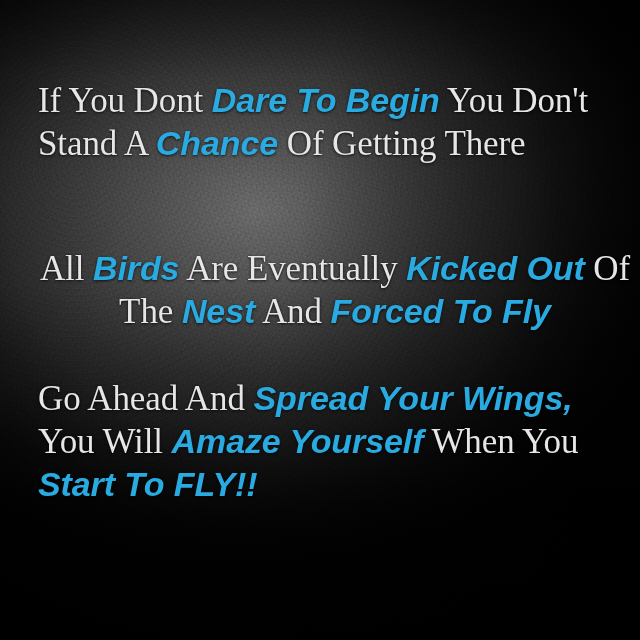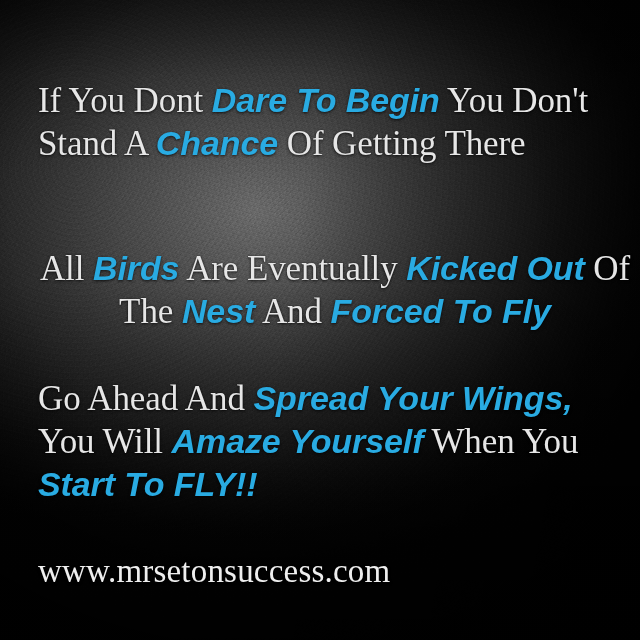--- a/index.html
+++ b/index.html
@@ -152,16 +152,15 @@
   <div class="bg-vignette-c"></div>
 
   <div class="content">
 
     <p class="quote-block" id="block-1"><span>If You Dont </span><span class="hl">Dare To Begin</span><span> You Don't Stand A </span><span class="hl">Chance</span><span> Of Getting There</span></p>
 
     <p class="quote-block" id="block-2"><span>All </span><span class="hl">Birds</span><span> Are Eventually </span><span class="hl">Kicked Out</span><span> Of The </span><span class="hl">Nest</span><span> And </span><span class="hl">Forced To Fly</span></p>
 
     <p class="quote-block" id="block-3"><span>Go Ahead And </span><span class="hl">Spread Your Wings,</span><span> You Will </span><span class="hl">Amaze Yourself</span><span> When You </span><span class="hl">Start To FLY!!</span></p>
 
-    <div class="site-url">www.mrsetonsuccess.com</div>
 
   </div>
 </div>
 
 </body></html>

